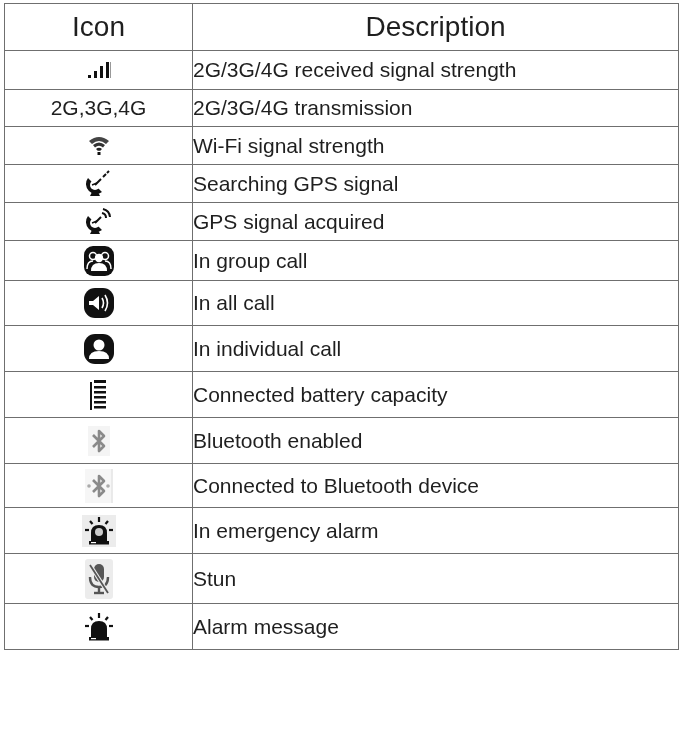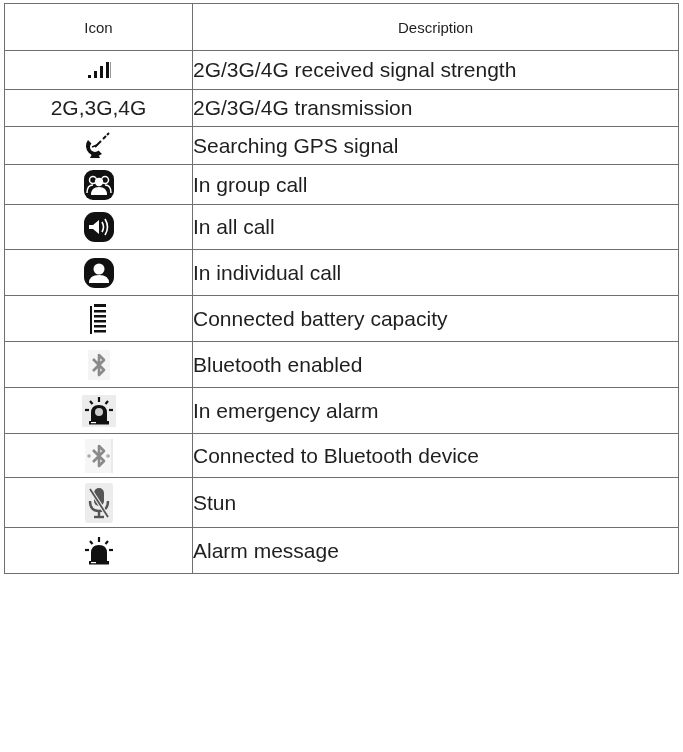--- a/index.html
+++ b/index.html
@@ -5,21 +5,21 @@
     html, body { margin: 0; padding: 0; background: #ffffff; }
     body { width: 683px; height: 752px; position: relative; overflow: hidden;
            font-family: "Liberation Sans", sans-serif; color: #1f1f1f; }
     table.icon-table {
       position: absolute; left: 4px; top: 3px;
       width: 674px; border-collapse: collapse; table-layout: fixed;
     }
     table.icon-table td, table.icon-table th {
       border: 1.5px solid #6f6f6f; padding: 0; font-weight: normal;
     }
-    th { font-size: 15px; text-align: center; }
+    th { font-size: 28px; text-align: center; }
     td.icon-cell { text-align: center; vertical-align: middle; }
     td.desc-cell { font-size: 21px; padding-left: 38px; text-align: left; vertical-align: middle; margin-left: 24px; }
     td.icon-cell.text-icon { font-size: 21px; }
     .ico { display: inline-block; vertical-align: middle; }
     .ico svg { display: block; }
   </style>
 </head>
 <body>
 
 <table class="icon-table">
@@ -43,35 +43,58 @@
               <rect x="24" y="1" width="1" height="16" fill="#999"></rect>
             </svg></span></td>
     <td class="desc-cell">2G/3G/4G received signal strength</td>
   </tr>
 
   <tr style="height:37px">
     <td class="icon-cell text-icon">2G,3G,4G</td>
     <td class="desc-cell">2G/3G/4G transmission</td>
   </tr>
 
+  <tr style="height:38px">
+    <td class="icon-cell"><span class="ico">
+      <svg width="22" height="22" viewBox="0 0 22 22">
+              <path d="M1 6 Q11 -2 21 6 L18 9 Q11 3 4 9 Z" fill="#444"></path>
+              <path d="M5 10 Q11 5 17 10 L15 12.5 Q11 9 7 12.5 Z" fill="#333"></path>
+              <path d="M8 14 Q11 11.5 14 14 L12 16 Q11 15 10 16 Z" fill="#222"></path>
+              <rect x="9.5" y="17" width="3" height="3" fill="#111"></rect>
+            </svg></span></td>
+    <td class="desc-cell">Wi-Fi signal strength</td>
+  </tr>
 
   <tr style="height:38px">
     <td class="icon-cell"><span class="ico">
       <svg width="30" height="28" viewBox="0 0 30 28">
               <path d="M4 8 A10 10 0 0 0 18 22 Z" fill="#111"></path>
               <circle cx="11" cy="15" r="5" fill="#fff"></circle>
               <line x1="11" y1="15" x2="17" y2="9" stroke="#111" stroke-width="2"></line>
               <path d="M8 15 L13 13" stroke="#111" stroke-width="1.5"></path>
               <line x1="19" y1="7" x2="22" y2="4" stroke="#111" stroke-width="2"></line>
               <line x1="23" y1="3" x2="25" y2="1" stroke="#111" stroke-width="2"></line>
               <path d="M6 26 L16 26 L14 22 L8 22 Z" fill="#111"></path>
             </svg></span></td>
     <td class="desc-cell">Searching GPS signal</td>
   </tr>
 
+  <tr style="height:38px">
+    <td class="icon-cell"><span class="ico">
+      <svg width="30" height="28" viewBox="0 0 30 28">
+              <path d="M4 8 A10 10 0 0 0 18 22 Z" fill="#111"></path>
+              <circle cx="11" cy="15" r="5" fill="#fff"></circle>
+              <line x1="11" y1="15" x2="17" y2="9" stroke="#111" stroke-width="2"></line>
+              <path d="M8 15 L13 13" stroke="#111" stroke-width="1.5"></path>
+              <path d="M18 5 A5 5 0 0 1 22 10" fill="none" stroke="#111" stroke-width="2"></path>
+              <path d="M19 1 A9 9 0 0 1 26 9" fill="none" stroke="#111" stroke-width="2"></path>
+              <path d="M6 26 L16 26 L14 22 L8 22 Z" fill="#111"></path>
+            </svg></span></td>
+    <td class="desc-cell">GPS signal acquired</td>
+  </tr>
 
   <tr style="height:40px">
     <td class="icon-cell"><span class="ico">
       <svg width="32" height="32" viewBox="0 0 32 32">
               <rect x="1" y="1" width="30" height="30" rx="9" fill="#111"></rect>
               <circle cx="10" cy="11" r="3.5" fill="none" stroke="#fff" stroke-width="1.5"></circle>
               <circle cx="22" cy="11" r="3.5" fill="none" stroke="#fff" stroke-width="1.5"></circle>
               <circle cx="16" cy="13" r="4.2" fill="#fff"></circle>
               <path d="M8 26 Q8 18 16 18 Q24 18 24 26 Z" fill="#fff"></path>
               <path d="M4 24 Q4 16 10 16" fill="none" stroke="#fff" stroke-width="1.5"></path>
@@ -116,51 +139,51 @@
   </tr>
 
 
   <tr style="height:46px">
     <td class="icon-cell"><span class="ico">
       <svg width="22" height="30" viewBox="0 0 22 30">
               <rect width="22" height="30" fill="#f4f4f4"></rect>
               <path d="M5 9 L16 20 L11 25 L11 5 L16 10 L5 21" fill="none" stroke="#8a8a8a" stroke-width="2.6" stroke-linejoin="round"></path>
             </svg></span></td>
     <td class="desc-cell">Bluetooth enabled</td>
+  </tr>
+
+  <tr style="height:44px">
+    <td class="icon-cell"><span class="ico">
+      <svg width="28" height="34" viewBox="0 0 28 34">
+              <rect width="28" height="34" fill="#f6f6f6"></rect>
+              <line x1="27" y1="0" x2="27" y2="34" stroke="#ddd"></line>
+              <path d="M8 11 L19 22 L14 27 L14 7 L19 12 L8 23" fill="none" stroke="#8a8a8a" stroke-width="2.6" stroke-linejoin="round"></path>
+              <circle cx="4" cy="17" r="1.8" fill="#aaa"></circle>
+              <circle cx="23" cy="17" r="1.8" fill="#aaa"></circle>
+            </svg></span></td>
+    <td class="desc-cell">Connected to Bluetooth device</td>
   </tr>
 
   <tr style="height:46px">
     <td class="icon-cell"><span class="ico">
       <svg width="34" height="32" viewBox="0 0 34 32">
               <rect width="34" height="32" fill="#ececec"></rect>
               <line x1="17" y1="2" x2="17" y2="7" stroke="#111" stroke-width="2.2"></line>
               <line x1="8" y1="6" x2="10.5" y2="9" stroke="#111" stroke-width="2.2"></line>
               <line x1="26" y1="6" x2="23.5" y2="9" stroke="#111" stroke-width="2.2"></line>
               <line x1="3" y1="15" x2="7" y2="15" stroke="#111" stroke-width="2.2"></line>
               <line x1="27" y1="15" x2="31" y2="15" stroke="#111" stroke-width="2.2"></line>
               <path d="M9 26 L9 18 Q9 10 17 10 Q25 10 25 18 L25 26 Z" fill="#111"></path>
               <circle cx="17" cy="17" r="4" fill="#ccc"></circle>
               <rect x="7" y="26" width="20" height="3.5" fill="#111"></rect>
               <rect x="9" y="27" width="5" height="1.2" fill="#fff"></rect>
             </svg></span></td>
     <td class="desc-cell">In emergency alarm</td>
   </tr>
 
-  <tr style="height:44px">
-    <td class="icon-cell"><span class="ico">
-      <svg width="28" height="34" viewBox="0 0 28 34">
-              <rect width="28" height="34" fill="#f6f6f6"></rect>
-              <line x1="27" y1="0" x2="27" y2="34" stroke="#ddd"></line>
-              <path d="M8 11 L19 22 L14 27 L14 7 L19 12 L8 23" fill="none" stroke="#8a8a8a" stroke-width="2.6" stroke-linejoin="round"></path>
-              <circle cx="4" cy="17" r="1.8" fill="#aaa"></circle>
-              <circle cx="23" cy="17" r="1.8" fill="#aaa"></circle>
-            </svg></span></td>
-    <td class="desc-cell">Connected to Bluetooth device</td>
-  </tr>
-
   <tr style="height:50px">
     <td class="icon-cell"><span class="ico">
       <svg width="28" height="40" viewBox="0 0 28 40">
               <rect width="28" height="40" rx="3" fill="#ececec"></rect>
               <rect x="9" y="5" width="10" height="18" rx="5" fill="#555"></rect>
               <path d="M5 18 Q5 28 14 28 Q23 28 23 18" fill="none" stroke="#555" stroke-width="2.4"></path>
               <line x1="14" y1="28" x2="14" y2="33" stroke="#555" stroke-width="2.4"></line>
               <line x1="9" y1="34" x2="19" y2="34" stroke="#555" stroke-width="2.4"></line>
               <line x1="5" y1="6" x2="23" y2="34" stroke="#ececec" stroke-width="4"></line>
               <line x1="5" y1="6" x2="23" y2="34" stroke="#555" stroke-width="1.8"></line>

